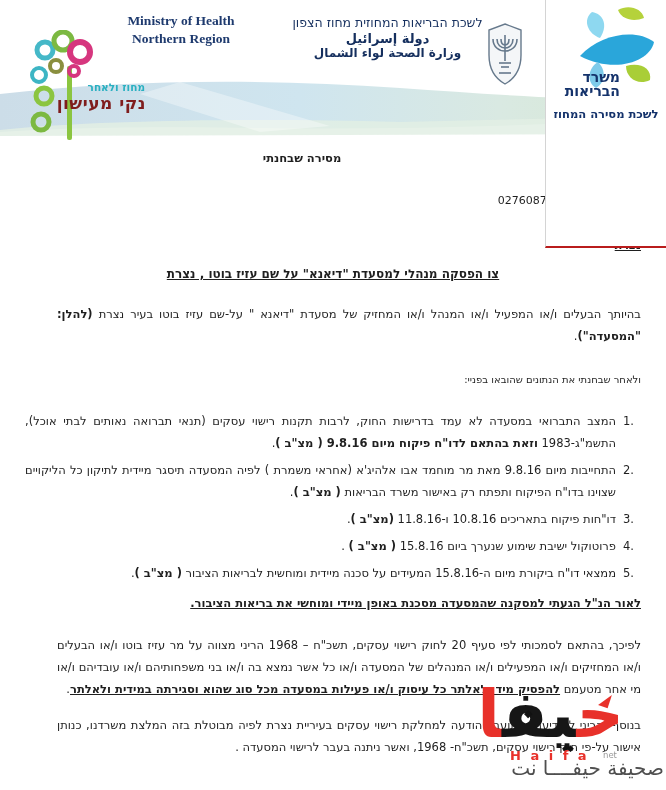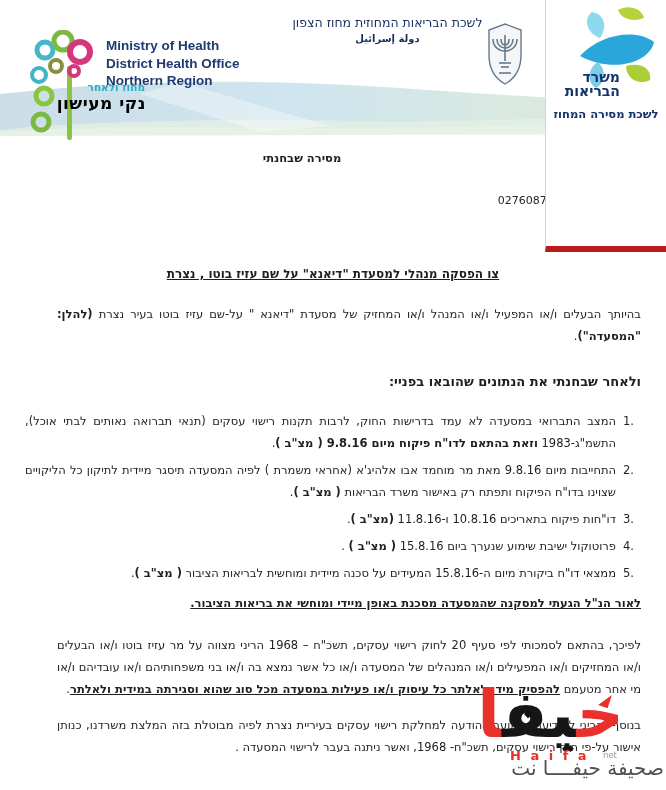--- a/index.html
+++ b/index.html
@@ -11,48 +11,48 @@
   }
   .abs{position:absolute;}
   .rtl{direction:rtl;unicode-bidi:embed;}
 
   
   .wave-band{left:0;top:72px;width:666px;height:70px;z-index:0;}
   .left-logo{left:25px;top:30px;width:130px;height:114px;z-index:1;}
   .left-logo .he1{position:absolute;top:51px;right:10px;width:72px;text-align:right;
     font-weight:bold;font-size:10.5px;color:#2ab0c1;}
   .left-logo .he2{position:absolute;top:63px;right:9px;width:92px;text-align:right;
-    font-weight:bold;font-size:17px;color:#000000;letter-spacing:0.5px;}
-  .eng-block{left:106px;top:37px;width:150px;z-index:2;
-    font-family:Liberation Sans, sans-serif;
-    font-weight:bold;font-size:13.5px;line-height:17.5px;color:#1e3a6e;}
+    font-weight:bold;font-size:17px;color:#7f1d1d;letter-spacing:0.5px;}
+  .eng-block{left:106px;top:12px;width:150px;z-index:2;
+    font-family:Liberation Serif, serif;
+    font-weight:bold;font-size:13.5px;line-height:17.5px;color:#1e3a6e;text-align:center;}
   .center-block{left:285px;top:15px;width:205px;text-align:center;z-index:2;color:#152f5e;}
   .center-block .l1{font-weight:normal;font-size:12.5px;line-height:16px;}
-  .center-block .l2{font-weight:bold;font-size:10px;line-height:15px;}
+  .center-block .l2{font-weight:bold;font-size:13px;line-height:15px;}
   .center-block .l3{font-weight:bold;font-size:12px;line-height:15px;}
   .emblem{left:486px;top:23px;width:38px;height:62px;z-index:2;}
   .moh-box{left:545px;top:0;width:120px;height:246px;background:#fff;
-    border-left:1px solid #d4d4d4;border-bottom:6px solid #b91c1c;z-index:1;}
+    border-left:1px solid #d4d4d4;border-bottom:2px solid #b91c1c;z-index:1;}
   .moh-box .star{position:absolute;top:4px;right:4px;}
   .moh-box .ministry{position:absolute;top:70px;left:14px;width:60px;text-align:right;
     font-weight:bold;font-size:14px;line-height:14px;color:#14326b;}
   .moh-box .office{position:absolute;top:107px;left:2px;width:116px;text-align:center;
     font-weight:bold;font-size:11.5px;color:#14326b;}
 
   
   .delivery{left:222px;top:151px;width:160px;text-align:center;
     font-weight:bold;font-size:11.5px;}
   .recipient{right:25px;top:178px;text-align:right;font-size:11px;line-height:15px;}
   .recipient .city{font-weight:bold;text-decoration:underline;}
   .doc-title{left:0;top:267px;width:666px;text-align:center;
     font-weight:bold;font-size:12px;text-decoration:underline;}
   .para{right:25px;left:25px;font-size:11.5px;line-height:22px;
     text-align:justify;text-justify:inter-word;margin-left:32px;}
   .intro{top:303px;}
-  .findings-heading{right:25px;top:374px;font-weight:bold;font-size:13px;}
+  .findings-heading{right:25px;top:374px;font-weight:normal;font-size:10px;}
   .findings{right:25px;left:25px;top:410px;font-size:11.5px;line-height:22px;}
   .f-item{display:flex;direction:rtl;gap:7px;margin-bottom:5px;}
   .f-num{flex:0 0 18px;direction:ltr;text-align:left;}
   .f-text{flex:1;text-align:justify;}
   .conclusion{right:25px;top:596px;font-weight:bold;font-size:11.5px;
     text-decoration:underline;}
   .order-para{top:634px;}
   .bold-u{font-weight:bold;text-decoration:underline;}
   .notice-para{top:714px;}
 
@@ -104,27 +104,27 @@
       <circle cx="49" cy="41" r="5" fill="none" stroke="#d6367e" stroke-width="4"></circle>
       <circle cx="19" cy="66" r="8" fill="none" stroke="#8bc540" stroke-width="5"></circle>
       <circle cx="16" cy="92" r="8" fill="none" stroke="#7cb942" stroke-width="5"></circle>
     </svg>
     <div class="he1 rtl">מחוז ולאחר</div>
     <div class="he2 rtl">נקי מעישון</div>
   </div>
 
   <div class="abs eng-block">
     <div>Ministry of Health</div>
-    <div>District Health Office</div>
     <div>Northern Region</div>
   </div>
 
   <div class="abs center-block">
     <div class="l1 rtl">לשכת הבריאות המחוזית מחוז הצפון</div>
     <div class="l2 rtl">دولة إسرائيل</div>
+    <div class="l3 rtl">وزارة الصحة لواء الشمال</div>
   </div>
 
   <svg class="abs emblem" width="38" height="62" viewBox="0 0 38 62">
     <path d="M19,1 L35,7 L35,32 C35,47 28,56 19,61 C10,56 3,47 3,32 L3,7 Z" fill="#f4f6f8" stroke="#66798c" stroke-width="1.4"></path>
     <g stroke="#66798c" stroke-width="1.6" fill="none">
       <path d="M7,16 C7,32 31,32 31,16"></path>
       <path d="M11,16 C11,28 27,28 27,16"></path>
       <path d="M15,16 C15,24 23,24 23,16"></path>
       <line x1="19" y1="12" x2="19" y2="38"></line>
       <line x1="13" y1="40" x2="25" y2="40"></line>

